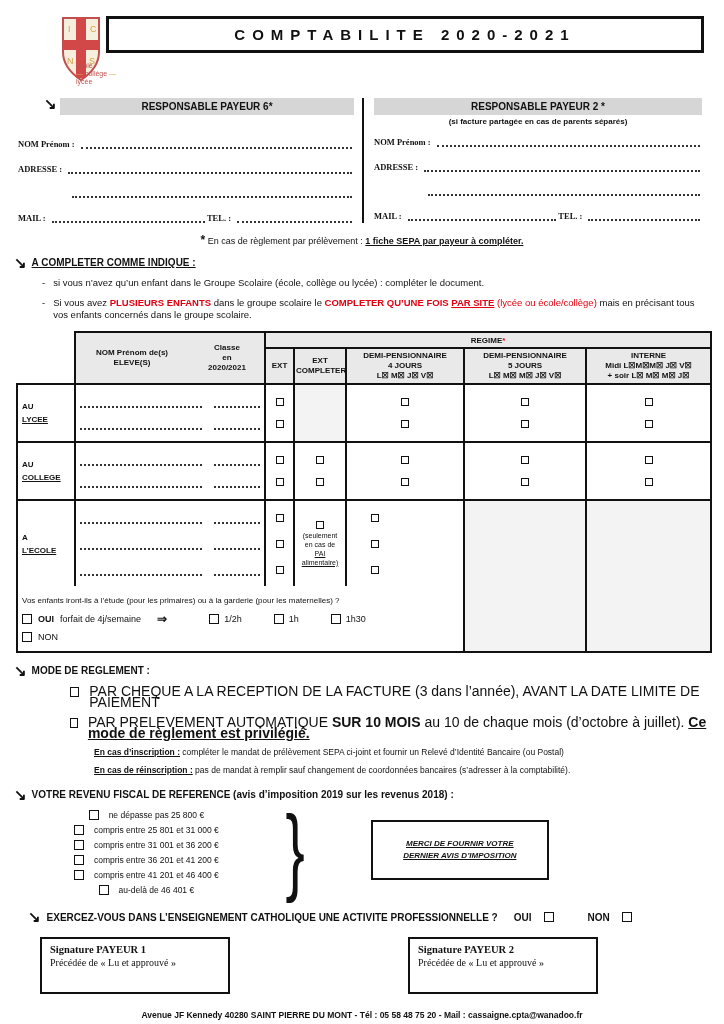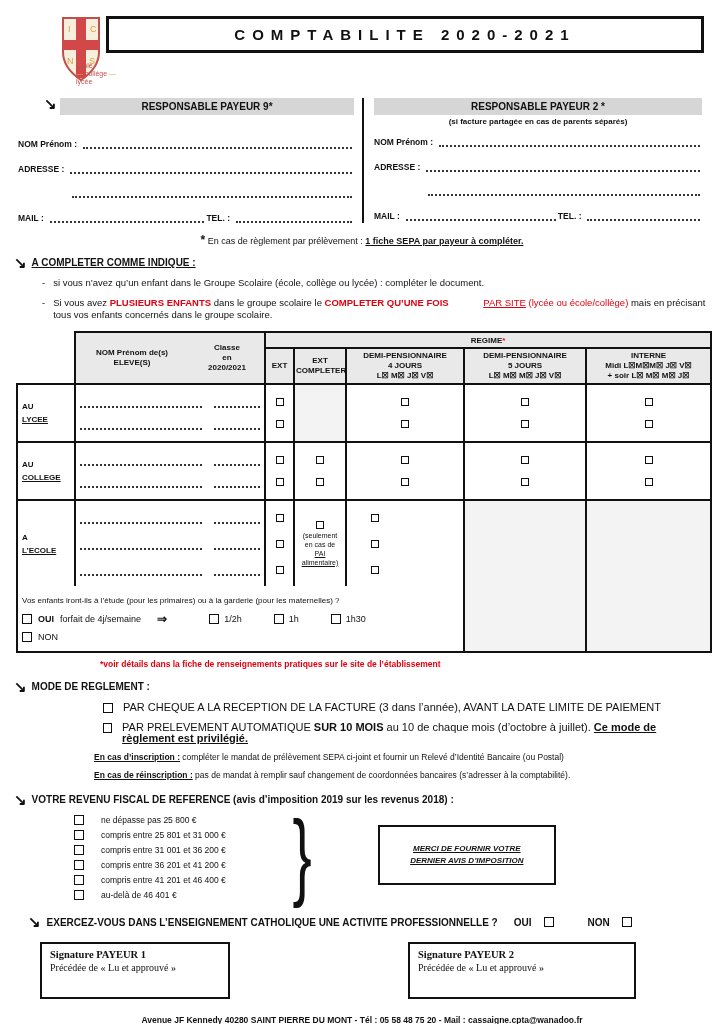--- a/index.html
+++ b/index.html
@@ -18,36 +18,36 @@
 
   
   .payers { position:relative; display:flex; margin-top:4px; }
   .pay-col { width:50%; padding:0 8px 0 4px; position:relative; }
   .pay-col.right { border-left:2px solid #111; padding-left:10px; }
   .sec-arrow { font-weight:900; font-size:15px; line-height:12px; display:inline-block; }
   .pay-head { background:#d6d6d6; text-align:center; font-weight:bold; font-size:10px; padding:3px 0; }
   .pay-col.left .pay-head { margin-left:42px; }
   .pay-sub { text-align:center; font-weight:bold; font-size:8px; margin-top:2px; }
   .frow { display:flex; align-items:flex-end; margin-top:15px; font-size:8.5px; font-weight:bold; }
-  .frow .lbl { white-space:nowrap; margin-right:4px; }
+  .frow .lbl { white-space:nowrap; margin-right:4px;font-family:Liberation Serif, serif; }
   .dots { flex:1; border-bottom:2px dotted #333; height:9px; margin:0 2px; }
   .dots.short { flex:0.75; }
   .arrow-left { position:absolute; left:44px; top:80px; }
   .foot-note { text-align:center; font-size:9px; margin-top:10px; }
   .foot-note .star { font-weight:900; font-size:12px; }
   .foot-note .ul { font-weight:bold; text-decoration:underline; }
 
   
   .instr { margin-top:10px; }
   .sec-head { font-weight:bold; font-size:10px; text-decoration:underline; }
   .sec-head-row { display:flex; gap:5px; align-items:flex-start; }
   .bullet { display:flex; gap:8px; font-size:9.5px; margin-top:8px; margin-left:28px; line-height:12px; }
   .red { color:#e30010; }
   .red-b { color:#e30010; font-weight:bold; }
-  .red-bu { color:#e30010; font-weight:normal; text-decoration:underline;margin-left:32px; }
+  .red-bu { color:#e30010; font-weight:bold; text-decoration:underline; }
 
   
   table.grid { border-collapse:collapse; margin:10px 0 0 2px; table-layout:fixed; width:694px; }
   table.grid td { border:2px solid #111; vertical-align:middle; font-size:8px; }
   td.blank { border:none !important; background:#fff; }
   td.ghead { background:#e9e9e9; text-align:center; font-weight:bold; }
   td.regime { background:#e9e9e9; text-align:center; font-weight:bold; font-size:9px; height:16px; }
   .name-head-inner { display:flex; align-items:center; justify-content:space-between; padding:0 6px; }
   .nh-left { width:100px; text-align:center; line-height:10px; }
   .nh-right { width:62px; text-align:center; line-height:10px; }
@@ -68,47 +68,47 @@
   .noline-b { border-bottom:none !important; }
   .qline2 { display:flex; align-items:center; gap:6px; margin-top:7px; font-size:9px; }
   .qline2 .bold { font-weight:bold; }
   .qarrow { font-weight:900; font-size:12px; margin:0 10px; }
   .qopt { display:flex; gap:5px; margin-left:26px; }
   .qline3 { display:flex; align-items:center; gap:6px; margin-top:6px; font-size:9px; }
   .rednote { color:#e30010; font-weight:bold; font-size:8.5px; margin:6px 0 0 86px; }
 
   
   .regl { margin-top:12px; }
-  .regl-opt { display:flex; gap:10px; margin:9px 0 0 89px; font-size:11px; line-height:11px; align-items:flex-start; }
+  .regl-opt { display:flex; gap:10px; margin:9px 0 0 56px; font-size:14px; line-height:11px; align-items:flex-start; }
   .regl-opt .cb { margin-top:1px; }
   .b { font-weight:bold; }
   .bu { font-weight:bold; text-decoration:underline; }
   .regl-note { margin:8px 0 0 80px; font-size:8.5px; }
 
   
   .rev { margin-top:14px; }
   .rev-body { display:flex; align-items:center; margin-top:4px; }
   .rev-opts { margin-left:60px; }
-  .rev-opt { display:flex; align-items:center; gap:17px; font-size:8.5px; margin-top:5px; }
+  .rev-opt { display:flex; align-items:center; gap:10px; font-size:8.5px; margin-top:5px;justify-content:center; }
   .brace { font-size:96px; font-weight:400; transform:scaleX(0.6); line-height:90px; margin-left:60px; color:#111; }
   .merci-box { border:2px solid #111; width:178px; margin-left:60px; padding:16px 8px;
     text-align:center; font-size:8px; font-weight:bold; font-style:italic;
     text-decoration:underline; line-height:12px; }
 
   
   .activ { display:flex; align-items:center; gap:6px; margin:16px 0 0 14px; }
   .activ .q { font-weight:bold; font-size:10px; }
   .activ .lab { font-weight:bold; font-size:10px; margin-left:10px; }
   .activ .cb { margin-left:6px; }
 
   
   .sigs { display:flex; margin-top:14px; }
   .sigbox { border:2px solid #111; padding:5px 8px 24px 8px; font-family:"Liberation Serif", serif; }
   .sigbox.s1 { margin-left:26px; width:190px; }
-  .sigbox.s2 { margin-left:178px; width:228px; }
+  .sigbox.s2 { margin-left:178px; width:190px; }
   .sig-t { font-weight:bold; font-size:10.5px; }
   .sig-s { font-size:10px; margin-top:2px; }
 
   
   .footer { text-align:center; font-size:8.5px; font-weight:bold; margin-top:16px; }
 </style>
 </head>
 <body>
 
 <div class="page">
@@ -129,21 +129,21 @@
       <div>lycée</div>
     </div>
     <div class="titlebox">
       <span>COMPTABILITE 2020-2021</span>
     </div>
   </div>
 
   <div class="payers">
     <span class="sec-arrow arrow-left" style="position:absolute;left:30px;top:0;">↘</span>
     <div class="pay-col left">
-      <div class="pay-head">RESPONSABLE PAYEUR 9*</div>
+      <div class="pay-head">RESPONSABLE PAYEUR 6*</div>
       <div class="frow" style="margin-top:24px;">
         <span class="lbl">NOM  Prénom :</span>
         <span class="dots"></span>
       </div>
       <div class="frow">
         <span class="lbl">ADRESSE :</span>
         <span class="dots"></span>
       </div>
       <div class="frow" style="margin-left:52px;">
         <span class="dots"></span>
@@ -470,21 +470,20 @@
         </div>
         <div class="qline3">
           <span class="cb big"></span>
           <span class="bold">NON</span>
         </div>
       </td>
     </tr>
   </tbody>
     </table>
 
-  <div class="rednote">*voir détails dans la fiche de renseignements pratiques sur le site de l’établissement</div>
 
   <div class="regl">
     <div class="sec-head-row">
       <span class="sec-arrow">↘</span>
       <span class="sec-head" style="text-decoration:none;">MODE DE REGLEMENT :</span>
     </div>
     <div class="regl-opt">
       <span class="cb big"></span>
       <span>PAR CHEQUE A LA RECEPTION DE LA FACTURE (3 dans l’année), AVANT LA DATE LIMITE DE PAIEMENT</span>
     </div>

